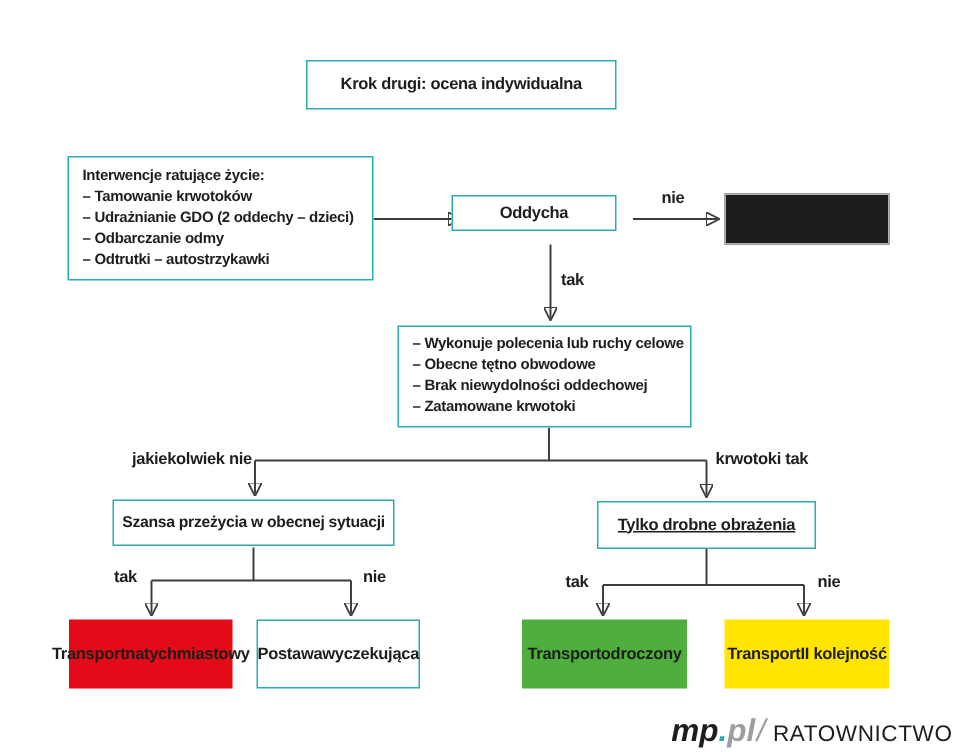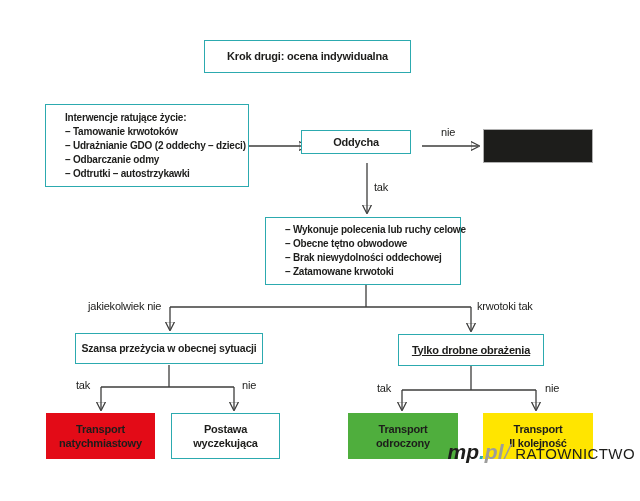--- a/index.html
+++ b/index.html
@@ -7,37 +7,37 @@
     position:relative;width:640px;height:501px;background:#ffffff;overflow:hidden;
     font-family:"Liberation Sans",sans-serif;color:#1d1d1b;
   }
   .box{
     position:absolute;box-sizing:border-box;border:1.5px solid #2caaaf;background:#ffffff;
     display:flex;align-items:center;justify-content:center;text-align:center;
     font-weight:bold;font-size:11px;letter-spacing:-0.2px;line-height:13px;
   }
   .list-box{
     flex-direction:column;align-items:flex-start;justify-content:center;text-align:left;
-    padding-left:19px;padding-right:4px;font-size:10px;line-height:14px;
+    padding-left:9px;padding-right:4px;font-size:10px;line-height:14px;
   }
   .list-box div{white-space:nowrap;}
   .black-box{
     position:absolute;box-sizing:border-box;background:#1d1d1b;border:1px solid #b0b0b0;
   }
-  .fill-box{border:none;flex-direction:column;line-height:14px;align-items:center;}
+  .fill-box{border:none;flex-direction:row;line-height:14px;align-items:center;}
   .fill-red{background:#e30b17;}
   .fill-green{background:#4fae3d;}
   .fill-yellow{background:#ffe500;}
   .edge-label{
-    position:absolute;font-weight:normal;font-size:11px;letter-spacing:-0.2px;white-space:nowrap;
+    position:absolute;font-weight:bold;font-size:11px;letter-spacing:-0.2px;white-space:nowrap;
   }
   .connectors{position:absolute;left:0;top:0;width:640px;height:501px;pointer-events:none;}
   .connectors path{stroke:#3c3c3b;stroke-width:1.3;fill:none;}
   .logo{
-    position:absolute;top:440px;right:5px;display:flex;align-items:baseline;white-space:nowrap;
+    position:absolute;top:476px;right:5px;display:flex;align-items:baseline;white-space:nowrap;
   }
   .logo .mp{font-style:italic;font-weight:bold;font-size:21px;color:#1d1d1b;}
   .logo .dot{font-style:italic;font-weight:bold;font-size:21px;color:#2caaaf;}
   .logo .pl{font-style:italic;font-weight:bold;font-size:21px;color:#9d9d9c;}
   .logo .slash{font-style:italic;font-weight:normal;font-size:21px;color:#9d9d9c;margin-left:1px;}
   .logo .rat{font-size:15px;font-weight:normal;color:#1d1d1b;letter-spacing:0.4px;margin-left:5px;}
 </style>
 </head>
 <body>
 

